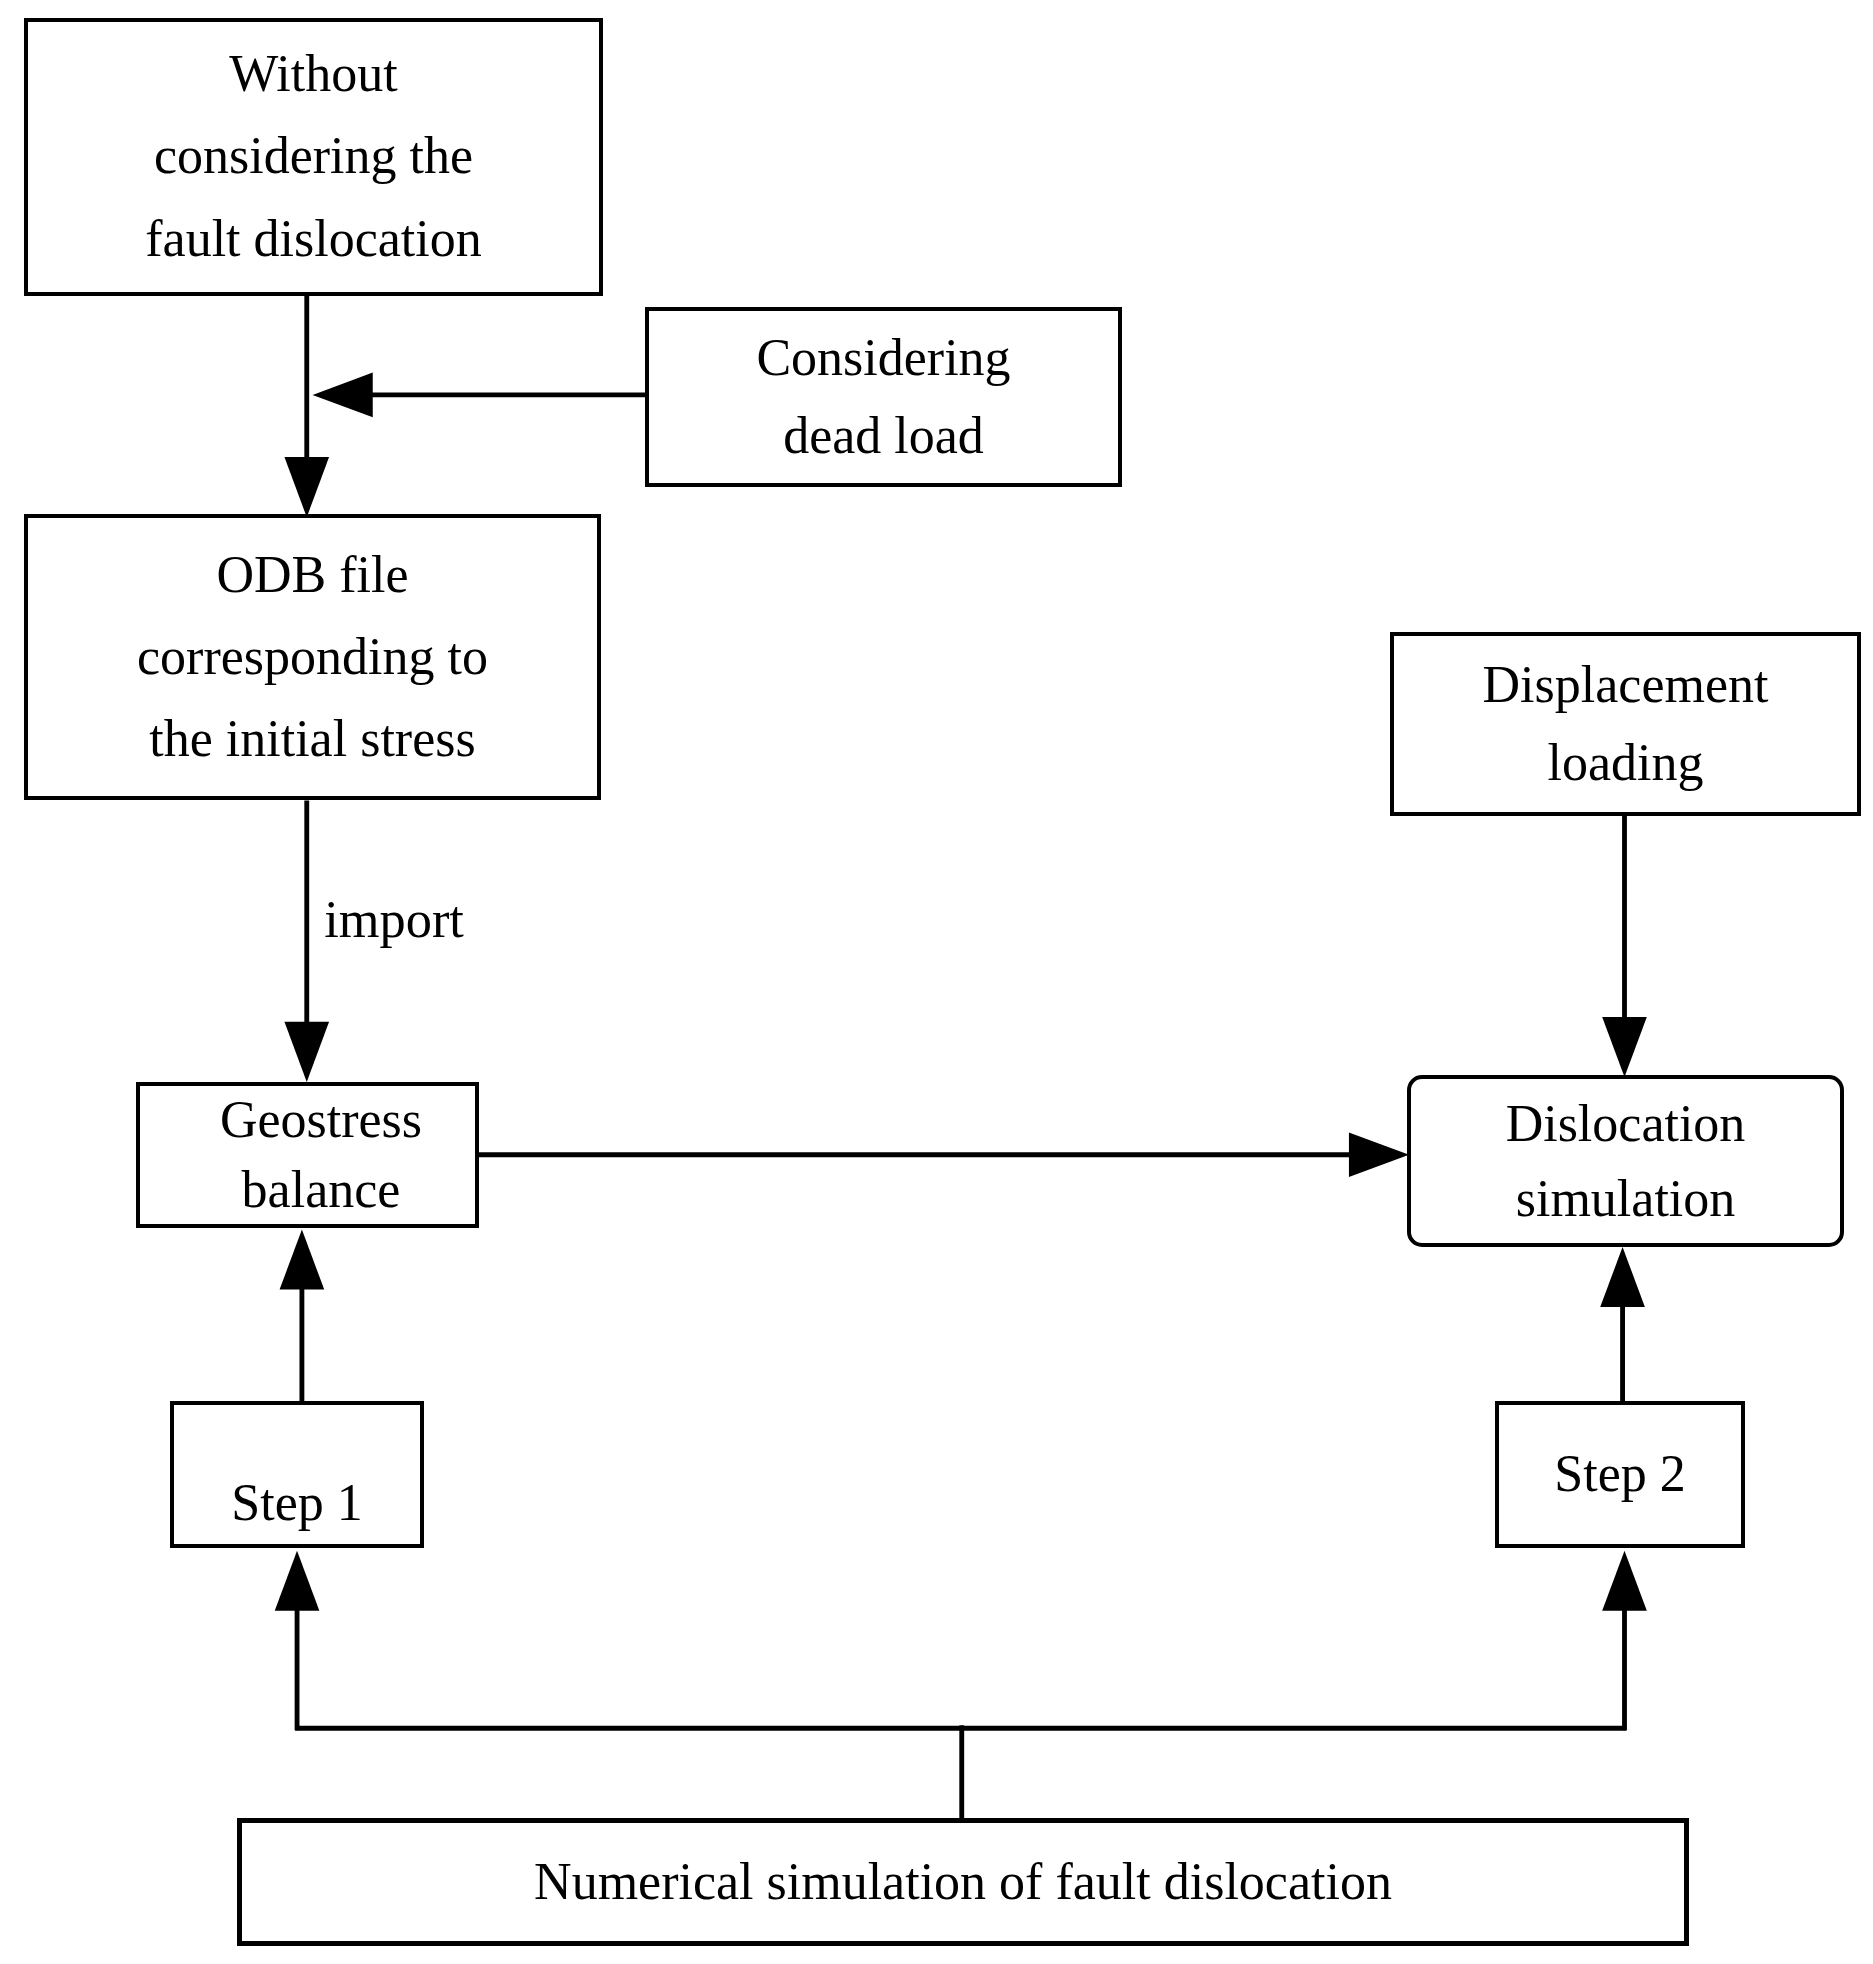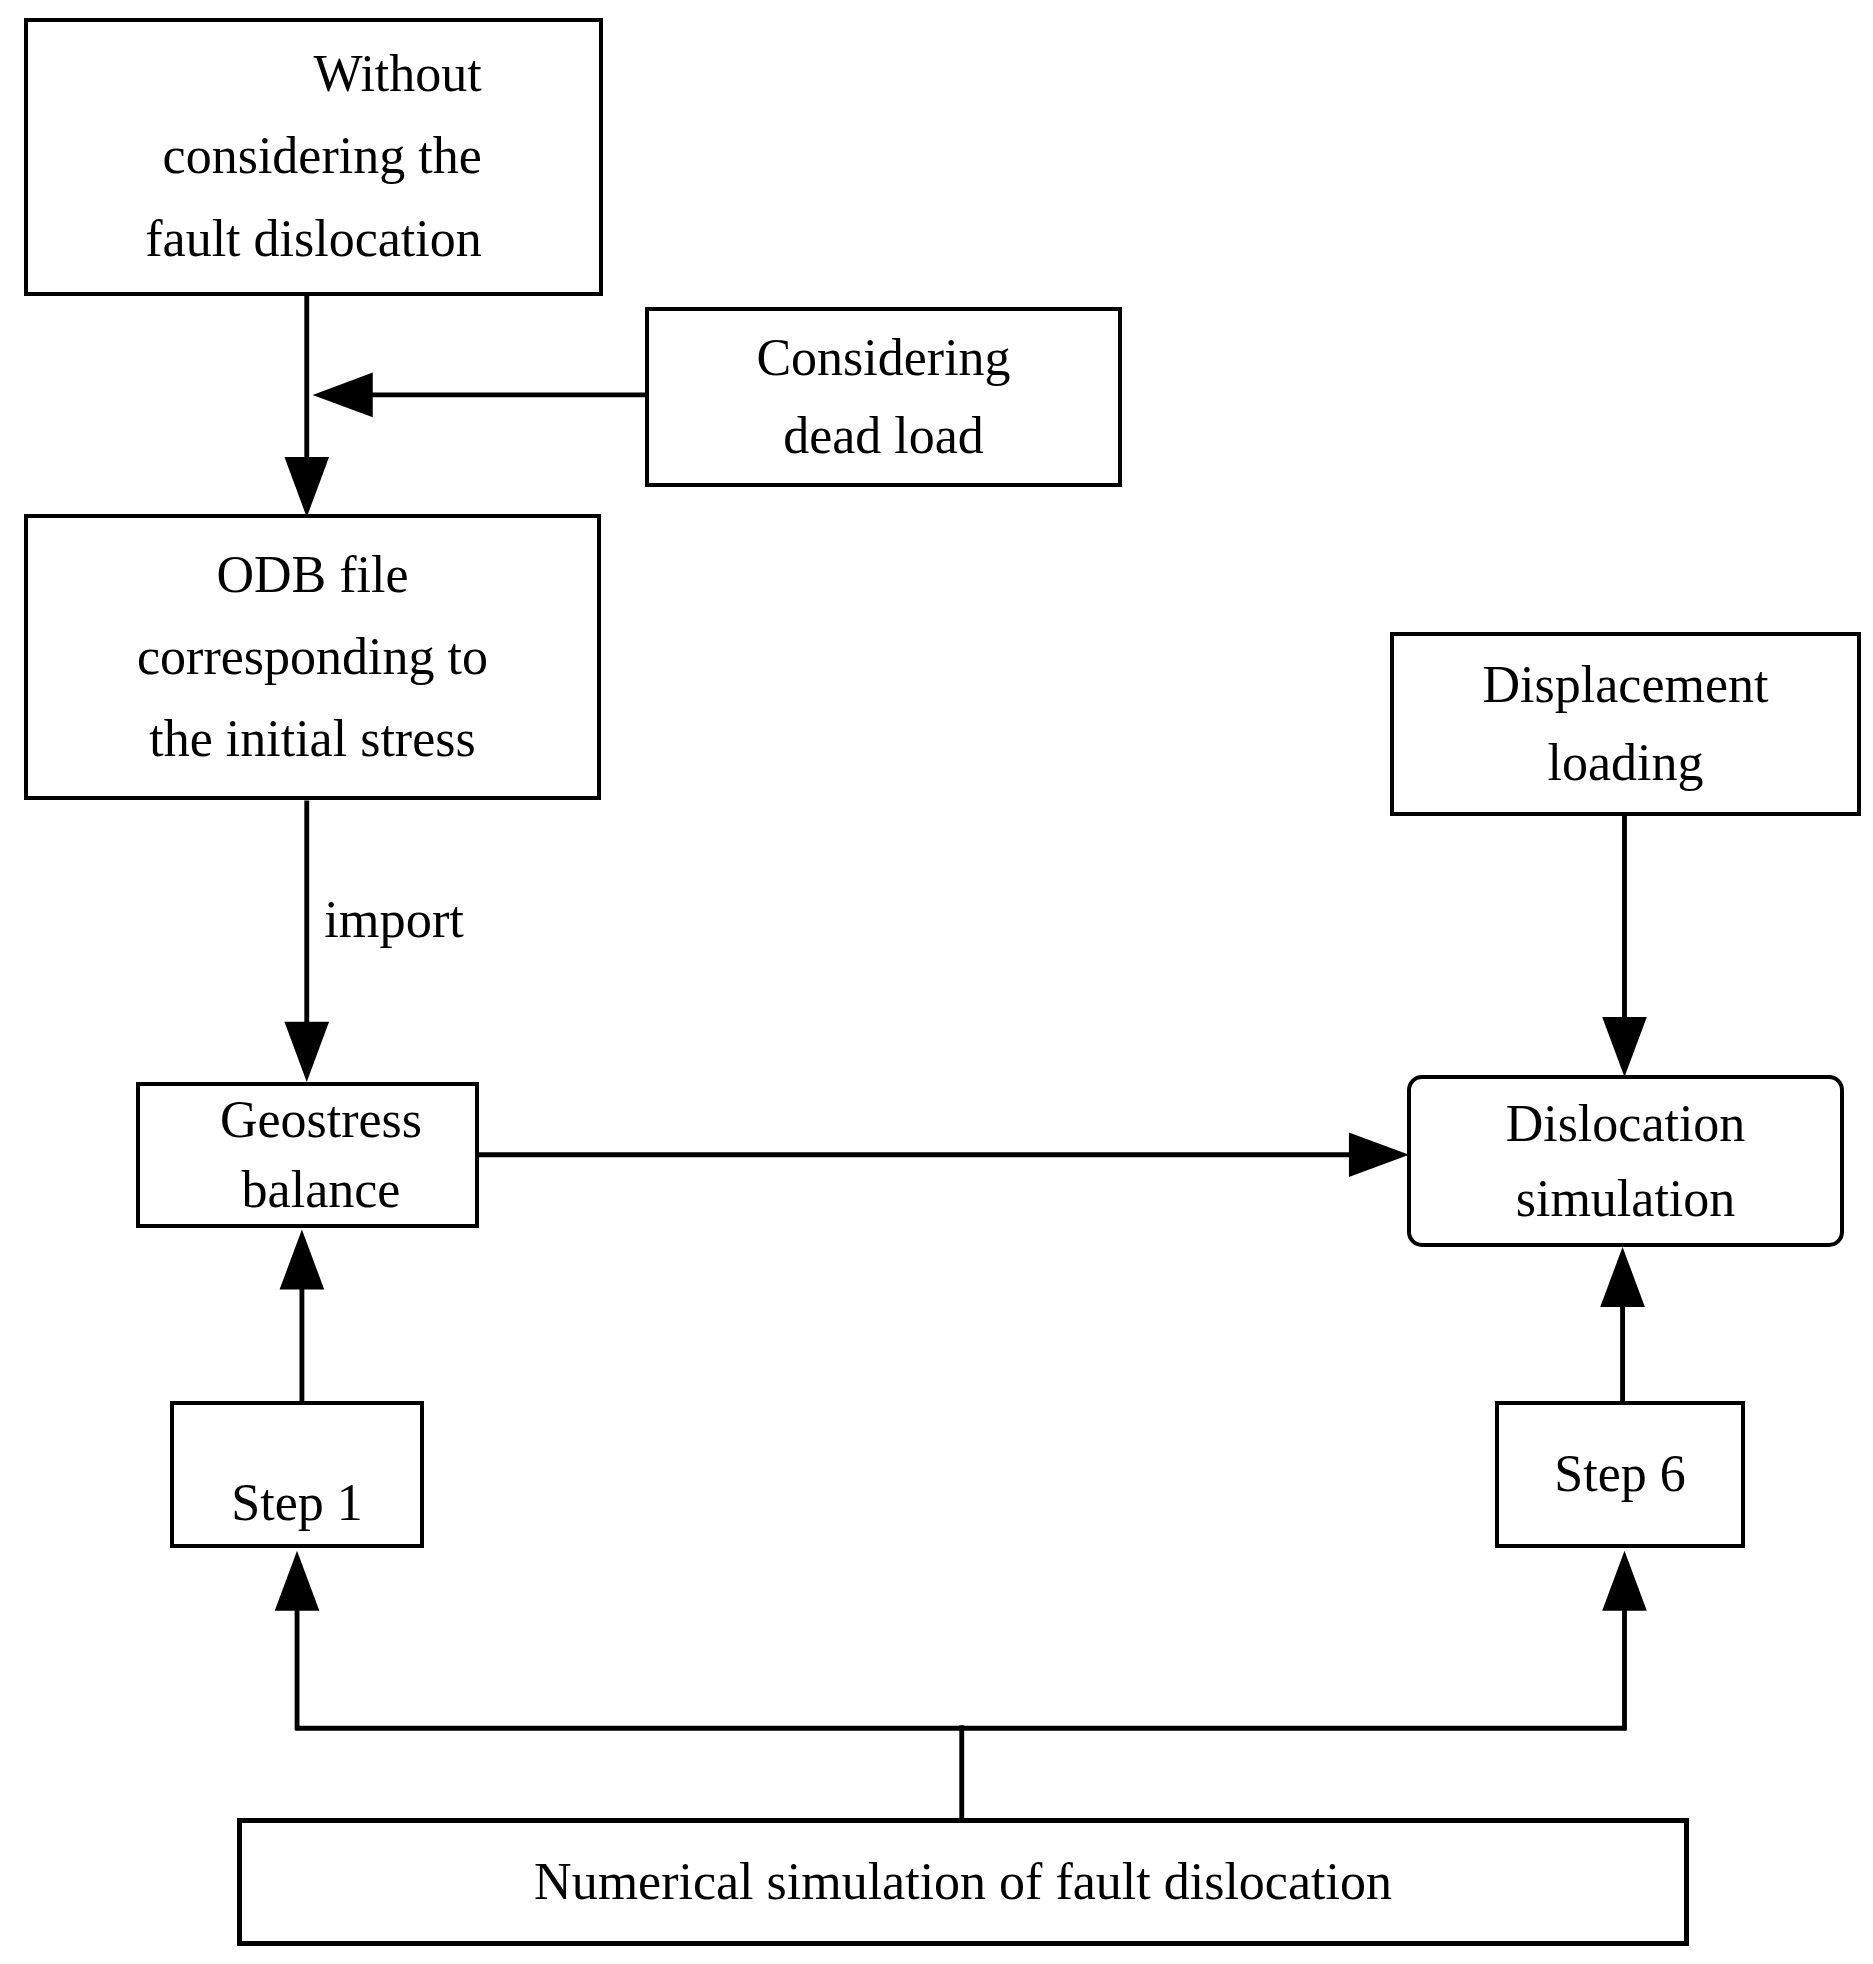--- a/index.html
+++ b/index.html
@@ -22,21 +22,21 @@
     border: 4.9px solid #000000;
     background: #ffffff;
     display: flex;
     align-items: center;
     justify-content: center;
     text-align: center;
     white-space: pre-line;
     font-size: 52px;
     line-height: 1.58;
   }
-  #box-without        { left: 24px;   top: 17.5px;   width: 579px;  height: 278px; text-align: right; }
+  #box-without        { left: 24px;   top: 17.5px;   width: 579px;  height: 278px; }
   #box-dead-load      { left: 645px;  top: 307px;  width: 477px;  height: 180px; line-height: 1.5; }
   #box-odb            { left: 24px;   top: 514px;  width: 577px;  height: 286px; }
   #box-geostress      { left: 136px;  top: 1082px; width: 343px;  height: 146px; line-height: 1.34; padding-left: 27px; }
   #box-displacement   { left: 1390px; top: 632px;  width: 471px;  height: 184px; line-height: 1.5; }
   #box-dislocation    { left: 1407px; top: 1075px; width: 437px;  height: 172px; line-height: 1.45; border-radius: 15px; }
   #box-step1          { left: 170px;  top: 1401px; width: 254px;  height: 147px; align-items: flex-end; }
   #box-step2          { left: 1495px; top: 1401px; width: 250px;  height: 147px; }
   #box-numerical      { left: 237px;  top: 1818px; width: 1452px; height: 128px; font-size: 52px; border-width: 5.8px; line-height: 1; }
   svg.connectors {
     position: absolute;
@@ -143,21 +143,21 @@
   <div class="box" id="box-dislocation">
     <span>Dislocation
 simulation</span>
   </div>
 
   <div class="box" id="box-step1">
     <span>Step 1</span>
   </div>
 
   <div class="box" id="box-step2">
-    <span>Step 6</span>
+    <span>Step 2</span>
   </div>
 
   <div class="box" id="box-numerical">
     <span>Numerical simulation of fault dislocation</span>
   </div>
 
 </div>
 
 
 </body></html>

